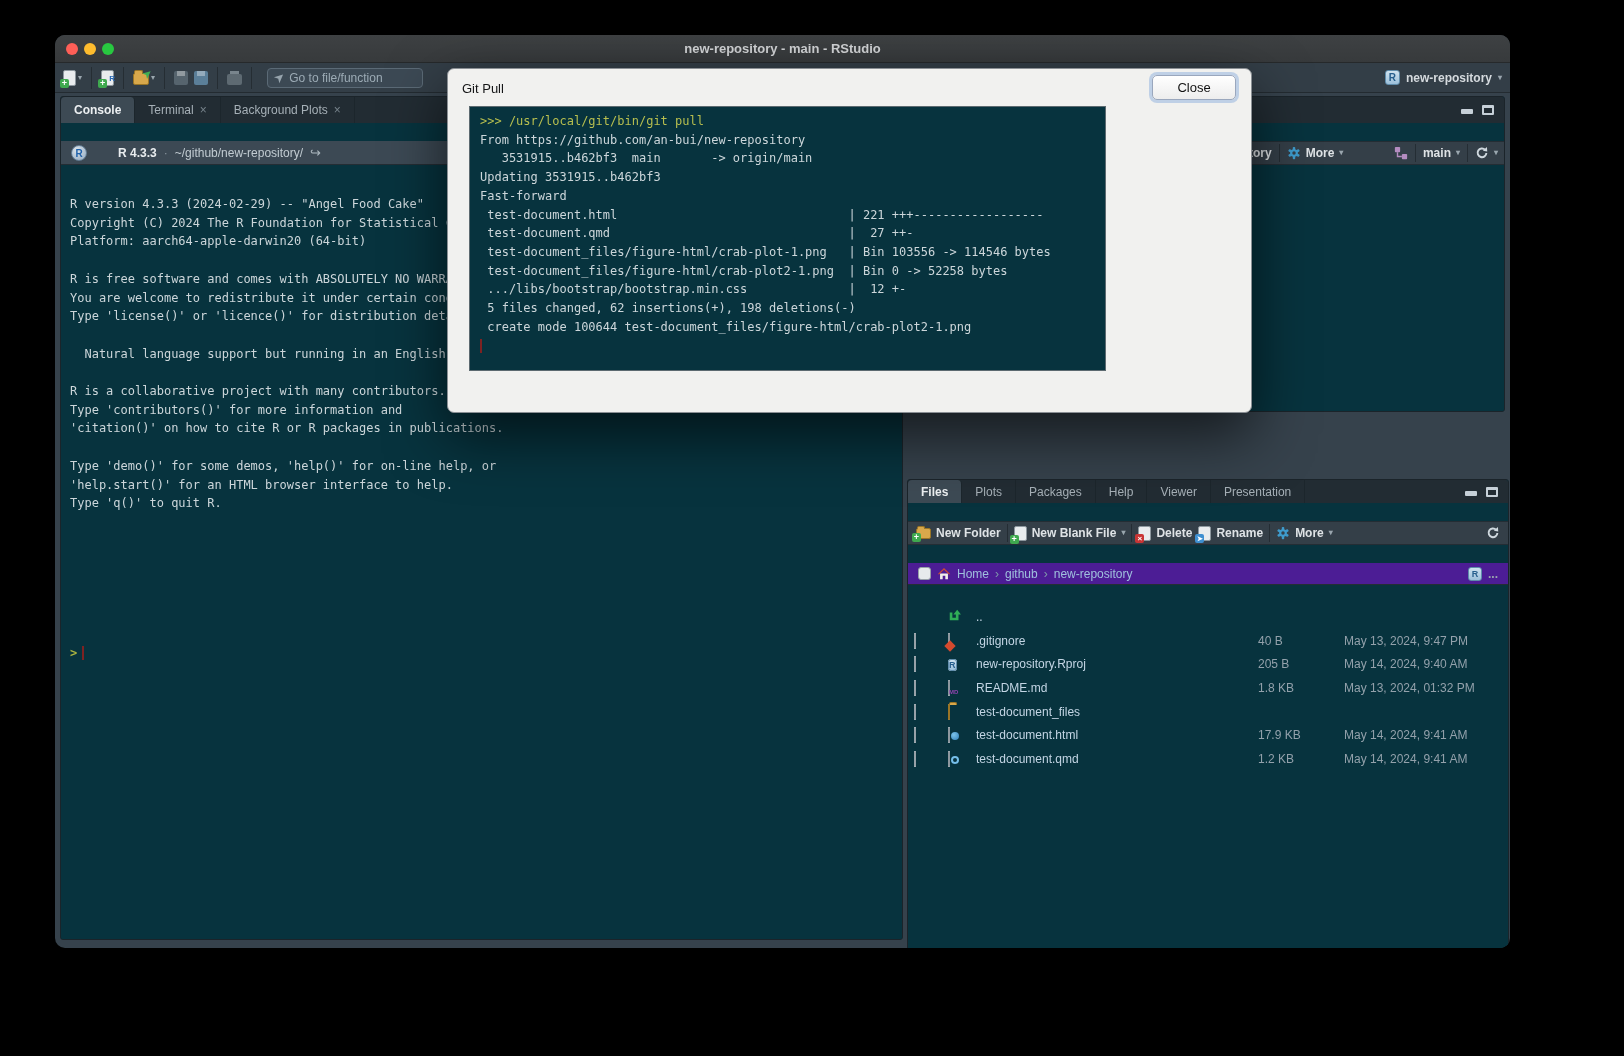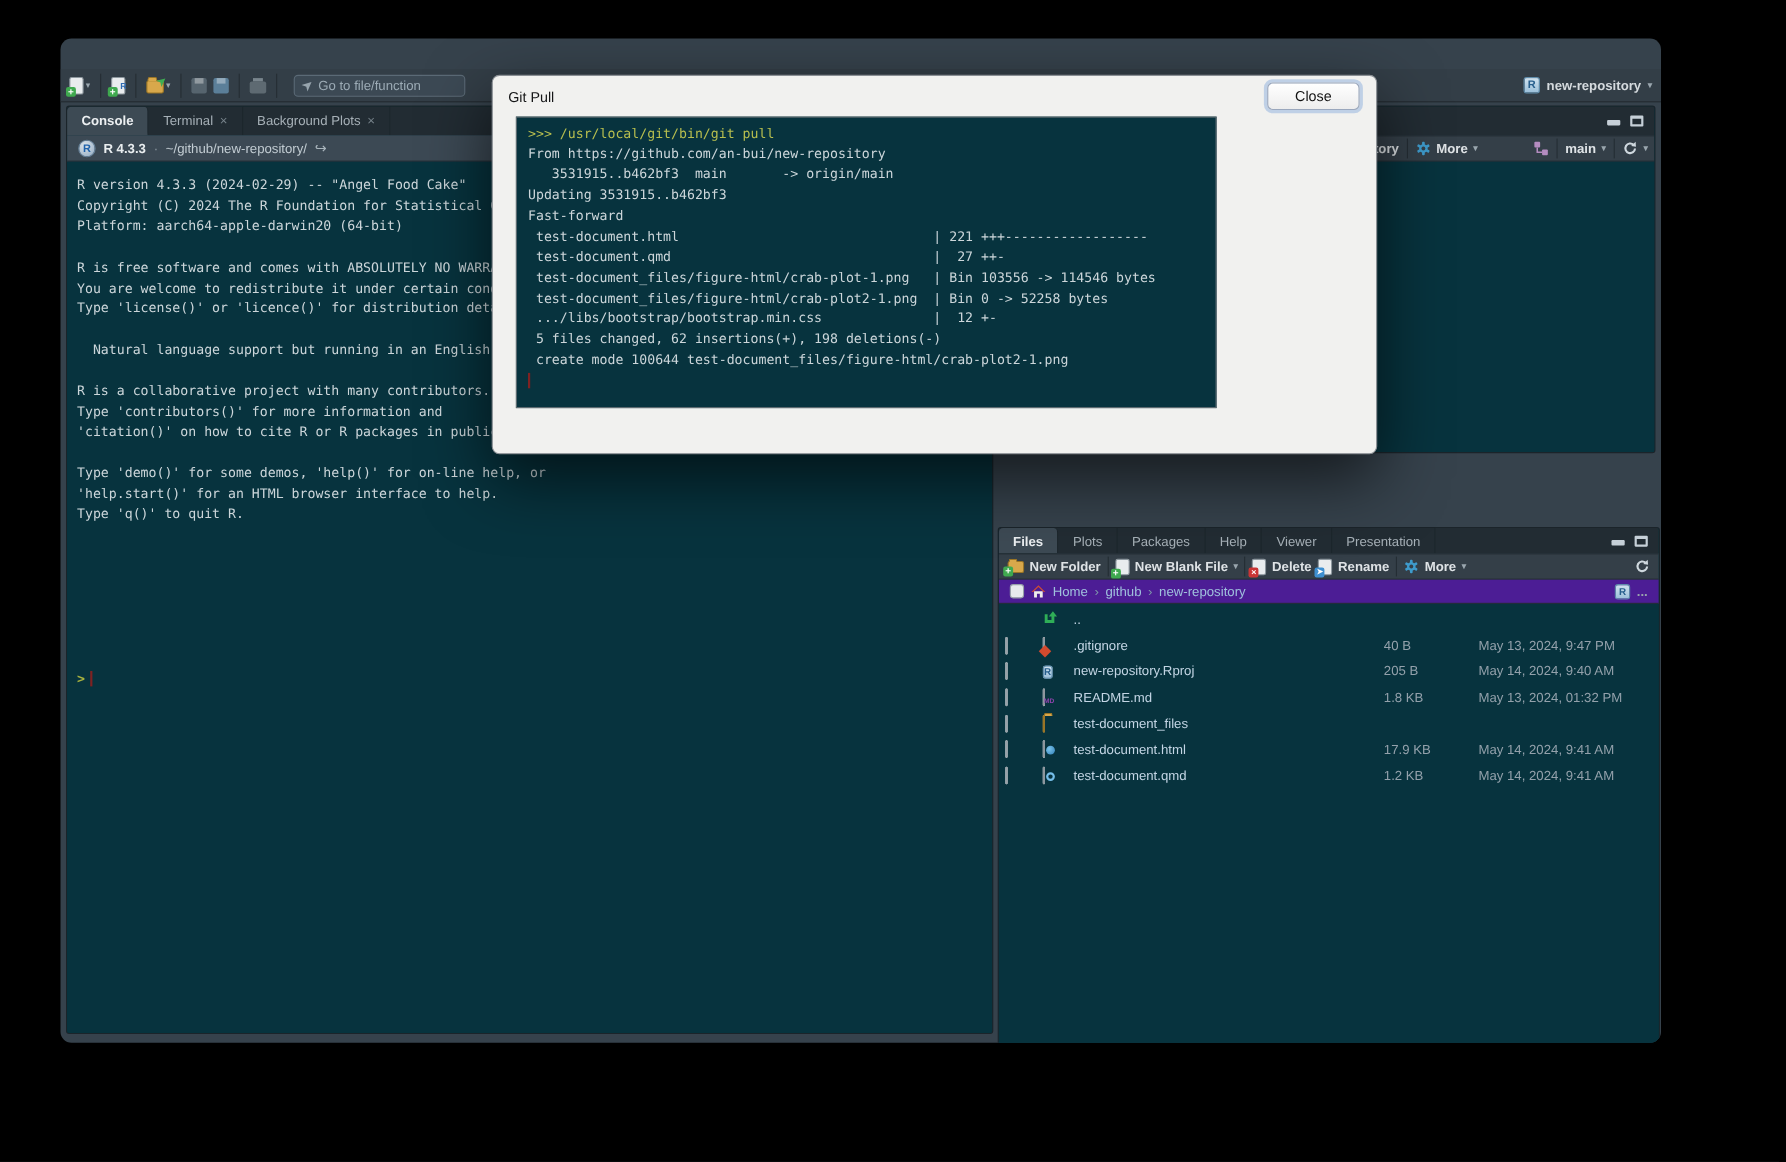--- a/index.html
+++ b/index.html
@@ -56,21 +56,21 @@
     font-size:12px; color:#e5e5e5; font-family:"Liberation Sans",sans-serif; }
   .goto-box input::placeholder { color:#9cabb5; }
   .proj-btn { margin-left:auto; display:flex; align-items:center; gap:6px;
     color:#d5dade; font-size:12px; font-weight:bold; }
   .r-cube { width:15px; height:15px; background:linear-gradient(#cfe2ef,#9cc0da);
     border:1px solid #5f8cab; border-radius:3px; color:#275f8d; font-size:10px;
     font-weight:bold; text-align:center; line-height:14px; }
 
   
   .pane { position:absolute; background:#07333e; border:1px solid #1b242a;
-    border-radius:3px; overflow:hidden; display:flex; flex-direction:column; }
+    border-radius:3px; overflow:hidden; display:flex; flex-direction:column;gap:18px; }
   .tabbar { display:flex; align-items:stretch; background:#222c33; flex:0 0 26px; }
   .tab { display:flex; align-items:center; gap:6px; padding:0 13px; font-size:12px;
     color:#a6b0b7; border-right:1px solid #1c262c; }
   .tab.active { background:#3d4a54; color:#eceff1; border-radius:4px 4px 0 0; font-weight:bold; }
   .tab .x { color:#77838b; font-size:12px; }
   .tab-fill { flex:1; background:#222c33; }
   .minmax { display:flex; align-items:center; gap:9px; padding-right:10px; margin-left:auto; }
   .ic-min { width:12px; height:10px; position:relative; }
   .ic-min::after { content:""; position:absolute; bottom:1px; left:0; width:12px; height:5px;
     background:#c6d0d8; border-radius:1px; }
@@ -81,21 +81,21 @@
   .pcontent { flex:1; background:#07333e; overflow:hidden; position:relative; }
 
   
   #console-pane { left:5px; top:61px; width:843px; height:844px; }
   .subheader { flex:0 0 24px; background:#3c4954; display:flex; align-items:center;
     gap:7px; padding:0 10px; border-bottom:1px solid #242d34; }
   .r-ball { width:16px; height:16px; border-radius:50%;
     background:radial-gradient(circle at 35% 30%, #dde4e9, #8fa9c2);
     border:1px solid #647e95; color:#1f62ab; font-weight:bold; font-size:10px;
     text-align:center; line-height:15px; }
-  .rver { color:#e9edef; font-size:12px; font-weight:bold; }
+  .rver { color:#e9edef; font-size:12px; font-weight:bold;margin-left:24px; }
   .dot-sep { color:#8b979f; font-size:12px; }
   .wd { color:#c2ccd2; font-size:12px; }
   .fwd-arrow { color:#aab6bd; font-size:13px; }
   .console-pre { position:absolute; left:9px; top:12px; font-size:12px; line-height:18.7px;
     color:#ccd6da; white-space:pre; }
   .prompt-line { position:absolute; left:9px; top:461px; display:flex; align-items:center;
     font-size:12px; line-height:18.7px; }
   .prompt { color:#a9b23f; font-weight:bold; }
   .cursor { display:inline-block; width:2px; height:14px; background:#7e2222; margin-left:5px; }
 
@@ -158,20 +158,26 @@
   .dlg-term pre { font-size:12px; line-height:18.7px; white-space:pre; }
   .cmd { color:#b8bf4f; }
   .out { color:#ccd6da; }
   .dcursor { display:block; width:2px; height:14px; background:#7e2222; margin-top:3px; }
 </style>
 </head>
 <body>
 
 <div class="window">
 
+  <div class="titlebar">
+    <div class="tl-dot tl-close"></div>
+    <div class="tl-dot tl-min"></div>
+    <div class="tl-dot tl-max"></div>
+    <div class="title">new-repository - main - RStudio</div>
+  </div>
 
   <div class="main-toolbar">
     <div class="tbtn">
       <span class="page-ic">
           <span class="plus-badge">+</span>
         </span>
       <span class="caret">▾</span>
     </div>
     <div class="tsep"></div>
     <div class="tbtn">

